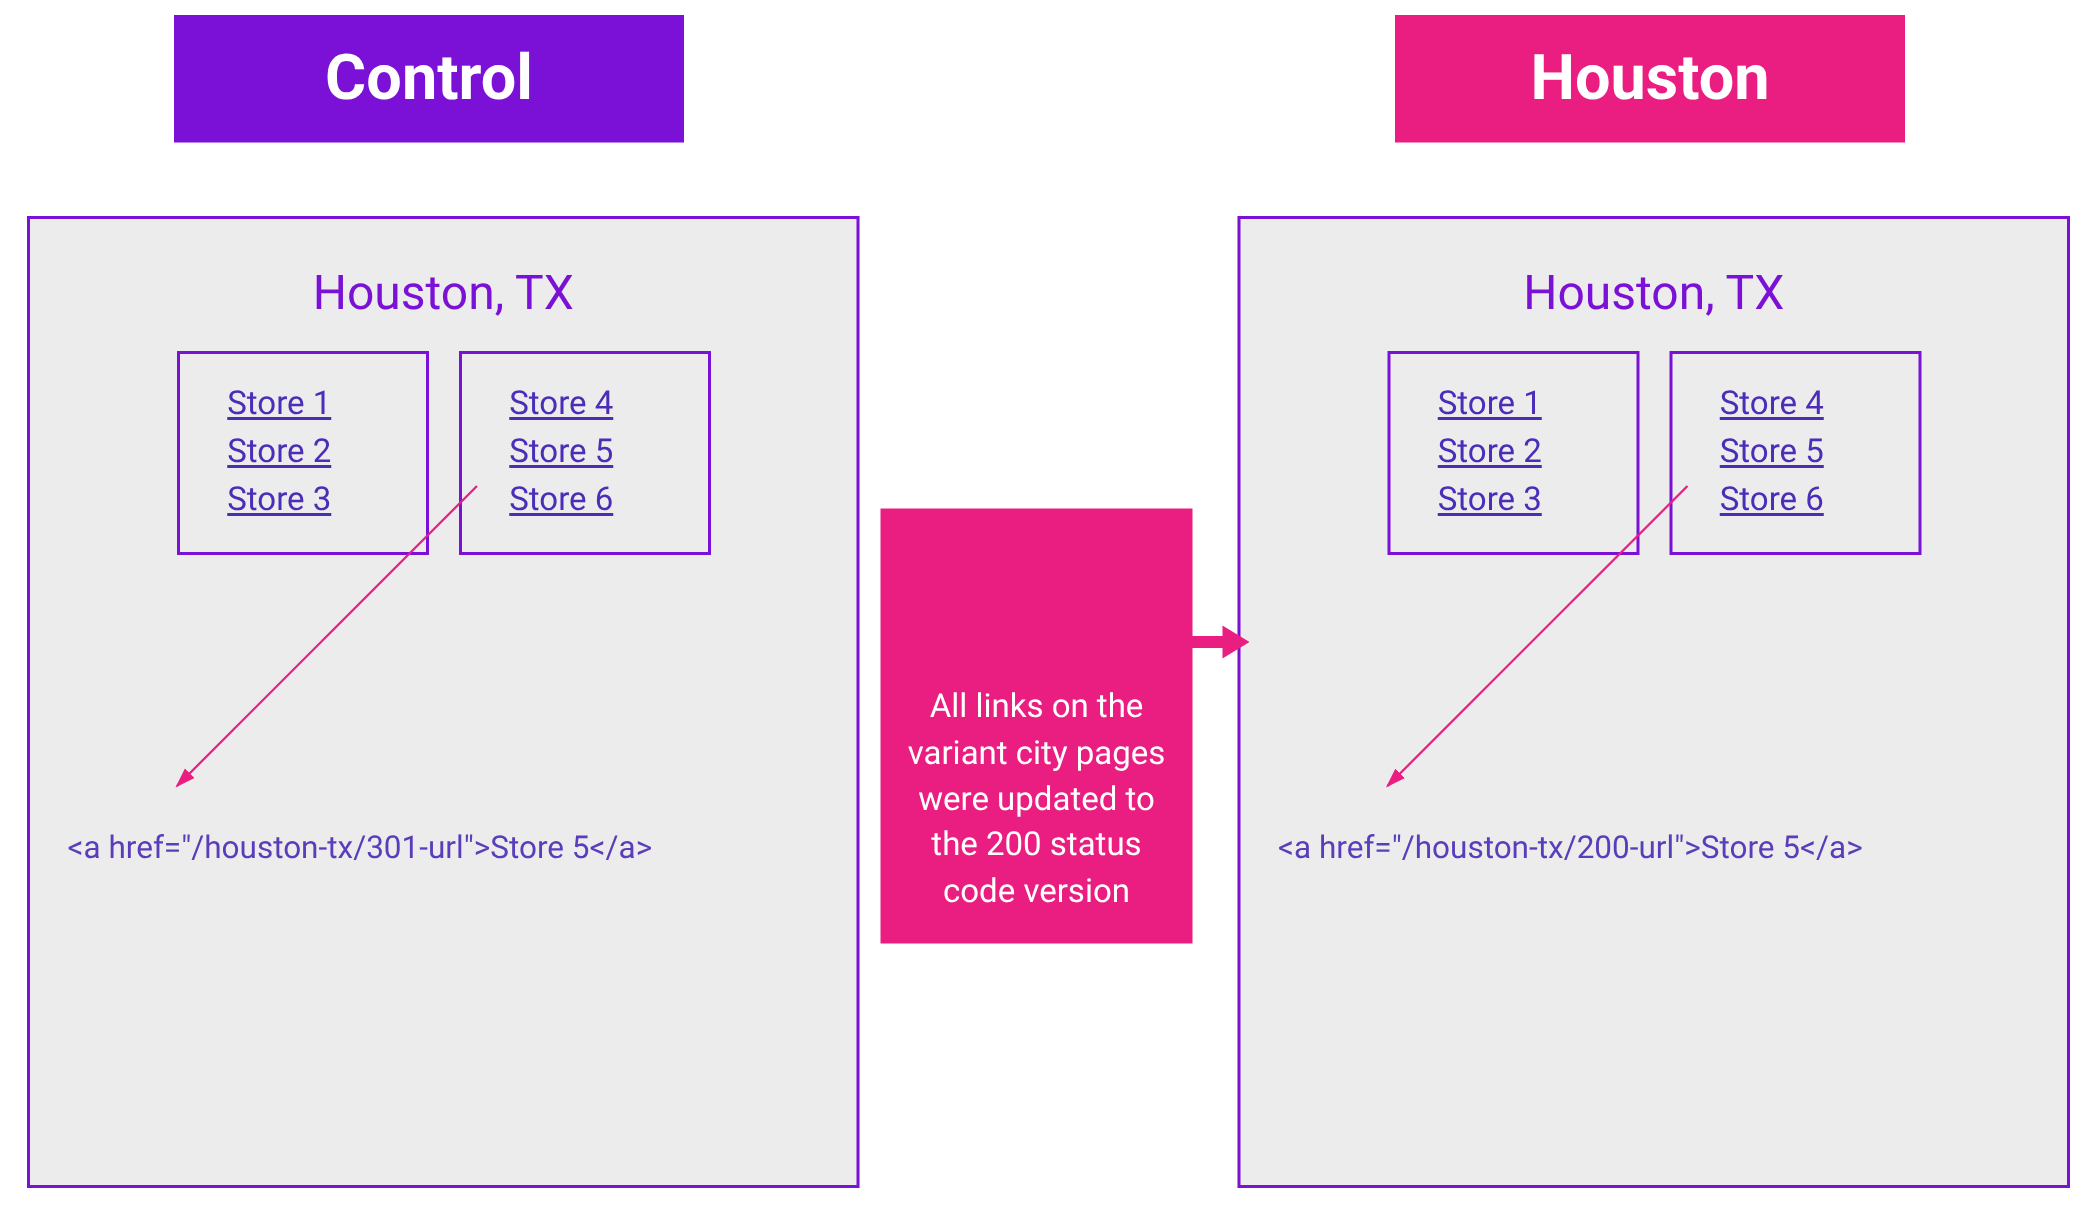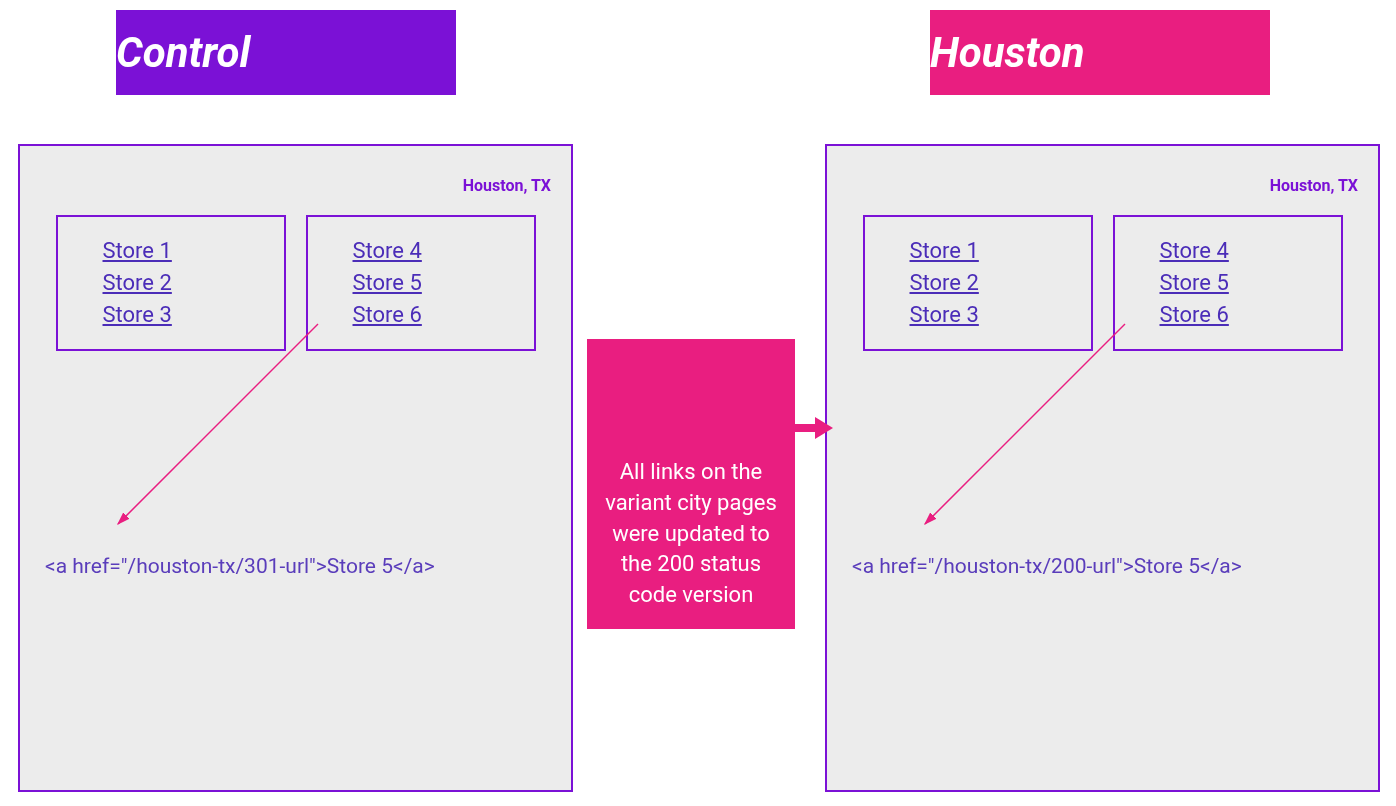--- a/index.html
+++ b/index.html
@@ -10,22 +10,21 @@
     height: 806px;
     position: relative;
     padding: 10px;
   }
   .header-label {
     position: absolute;
     color: #fff;
     font-size: 42px;
     font-weight: 700;
     padding: 18px 0;
-    text-align: left;
-    font-style: italic;
+    text-align: center;
   }
   .control-header {
     background: #7b11d6;
     left: 116px;
     top: 10px;
     width: 340px;
   }
   .variant-header {
     background: #e91e80;
     left: 930px;
@@ -38,34 +37,34 @@
     width: 555px;
     height: 648px;
     border: 2px solid #7b11d6;
     background: #ececec;
     padding: 30px 20px;
   }
   .control-panel { left: 18px; }
   .variant-panel { left: 825px; }
   .city-title {
     color: #7b11d6;
-    font-weight: 700;
-    font-size: 16px;
-    text-align: right;
+    font-weight: 400;
+    font-size: 32px;
+    text-align: center;
     margin-bottom: 20px;
   }
   .store-boxes {
     display: flex;
     justify-content: center;
     gap: 20px;
   }
   .store-box {
     border: 2px solid #7b11d6;
-    padding: 18px 45px;
-    width: 230px;
+    padding: 18px 32px;
+    width: 168px;
   }
   .store-link {
     display: block;
     color: #4b2db8;
     text-decoration: underline;
     font-size: 22px;
     line-height: 1.45;
   }
   .code-snippet {
     position: absolute;

